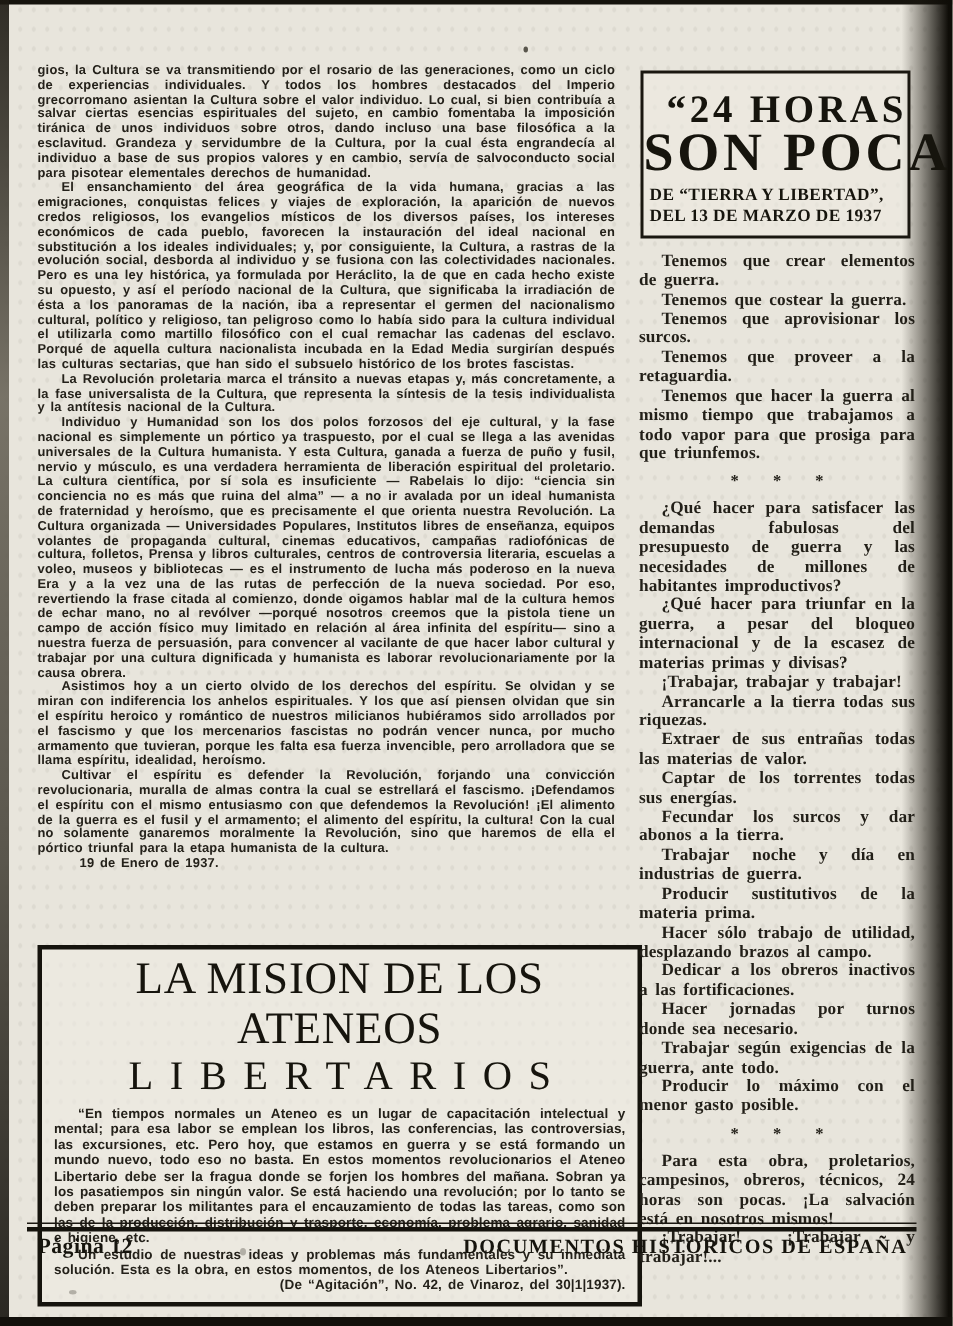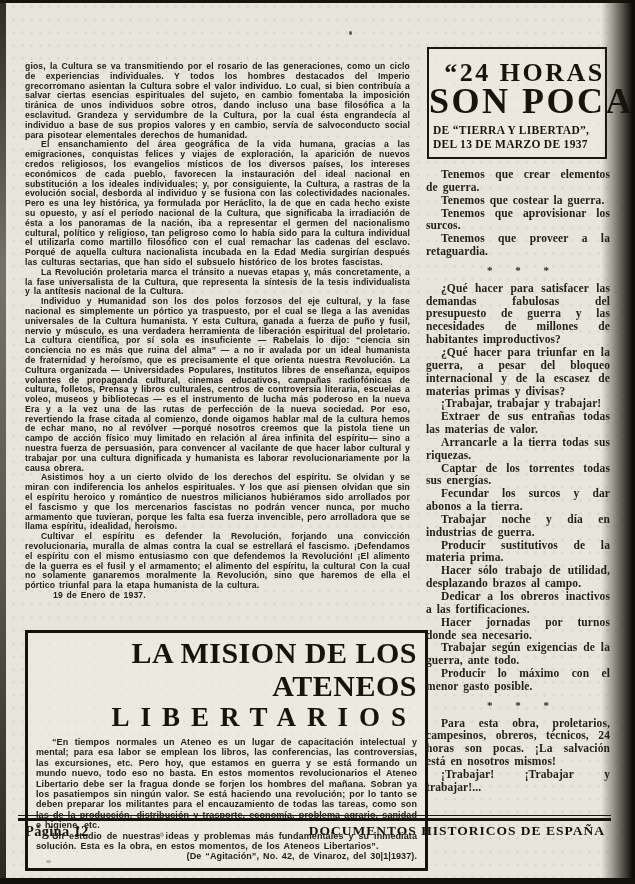--- a/index.html
+++ b/index.html
@@ -22,32 +22,32 @@
 
   
   .col-left{
     position:absolute;left:25px;top:42px;width:385px;
     font-family:"Liberation Sans", sans-serif;
     font-size:8.6px;line-height:9.8px;font-weight:700;
     letter-spacing:.15px;word-spacing:1.2px;
     text-align:justify;color:#24211a;
   }
   .col-left p{margin:0;text-indent:16px;}
-  .col-left p.first{text-indent:0;margin-top:20px;}
+  .col-left p.first{text-indent:0;}
   .date-line{margin-top:2px;text-indent:28px !important;text-align:left;}
 
   
   .ateneos-box{
     position:absolute;left:25px;top:630px;width:381px;
     border:3px solid #15130d;background:rgba(238,235,226,.6);
     padding:3px 8px 6px;
   }
   .ateneos-title{
-    text-align:right;font-family:"Liberation Serif", serif;
-    font-weight:700;color:#16140d;margin:0;
+    text-align:center;font-family:"Liberation Serif", serif;
+    font-weight:400;color:#16140d;margin:0;
   }
   .ateneos-title .t1{display:block;font-size:30px;line-height:33px;letter-spacing:.5px;}
   .ateneos-title .t2{display:block;font-size:27px;line-height:31px;letter-spacing:11px;padding-left:11px;}
   .ateneos-body{
     margin-top:4px;font-family:"Liberation Sans", sans-serif;
     font-size:9px;line-height:10.4px;font-weight:700;
     letter-spacing:.1px;word-spacing:1.4px;text-align:justify;color:#24211a;
   }
   .ateneos-body p{margin:0;text-indent:16px;}
   .ateneos-attrib{margin:0;text-indent:24px;text-align:right;}
@@ -137,26 +137,27 @@
       <span>DE “TIERRA Y LIBERTAD”,</span><br>
       <span>DEL 13 DE MARZO DE 1937</span>
     </p>
   </div>
 
   <div class="col-right">
     <p>Tenemos que crear elementos de guerra.</p>
     <p>Tenemos que costear la guerra.</p>
     <p>Tenemos que aprovisionar los surcos.</p>
     <p>Tenemos que proveer a la retaguardia.</p>
+    <p>Tenemos que hacer la guerra al mismo tiempo que trabajamos a todo vapor para que prosiga para que triunfemos.</p>
     <p class="star-sep">* * *</p>
     <p>¿Qué hacer para satisfacer las demandas fabulosas del presupuesto de guerra y las necesidades de millones de habitantes improductivos?</p>
     <p>¿Qué hacer para triunfar en la guerra, a pesar del bloqueo internacional y de la escasez de materias primas y divisas?</p>
     <p>¡Trabajar, trabajar y trabajar!</p>
+    <p>Arrancarle a la tierra todas sus riquezas.</p>
     <p>Extraer de sus entrañas todas las materias de valor.</p>
-    <p>Arrancarle a la tierra todas sus riquezas.</p>
     <p>Captar de los torrentes todas sus energías.</p>
     <p>Fecundar los surcos y dar abonos a la tierra.</p>
     <p>Trabajar noche y día en industrias de guerra.</p>
     <p>Producir sustitutivos de la materia prima.</p>
     <p>Hacer sólo trabajo de utilidad, desplazando brazos al campo.</p>
     <p>Dedicar a los obreros inactivos a las fortificaciones.</p>
     <p>Hacer jornadas por turnos donde sea necesario.</p>
     <p>Trabajar según exigencias de la guerra, ante todo.</p>
     <p>Producir lo máximo con el menor gasto posible.</p>
     <p class="star-sep">* * *</p>

